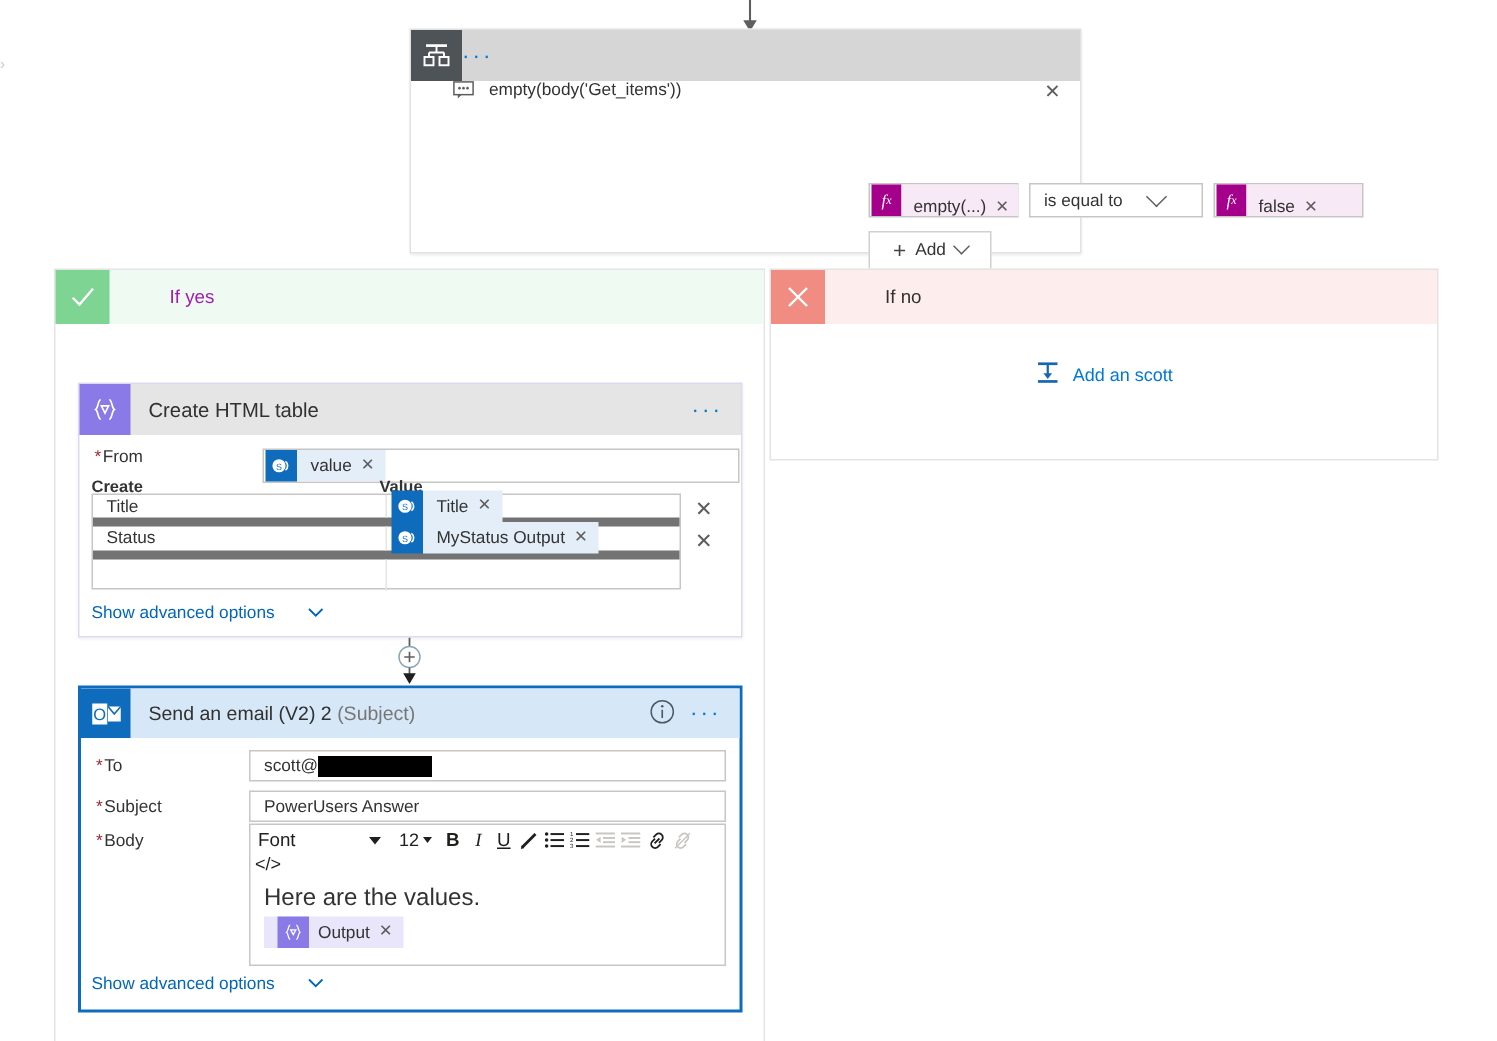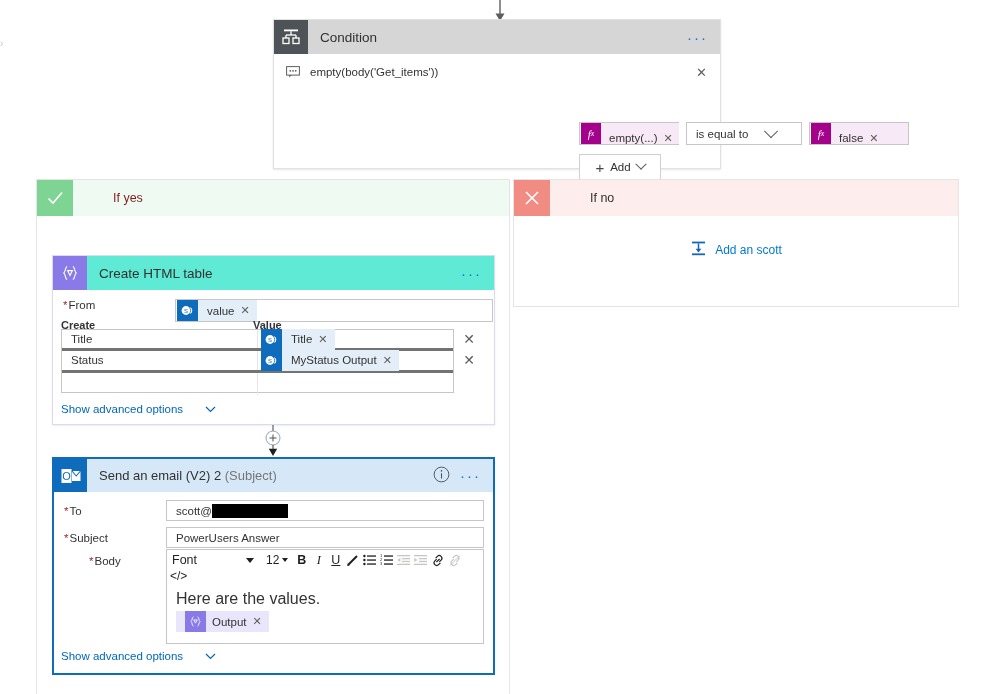--- a/index.html
+++ b/index.html
@@ -52,22 +52,22 @@
   }
   #condition-icon {
     width: 34px; height: 34px; background: #4e5358;
     display: flex; align-items: center; justify-content: center;
     flex: 0 0 34px;
   }
   #condition-title { margin-left: 12px; flex: 1; }
   #condition-menu { margin-right: 12px; }
 
   #condition-expression-row {
-    position: absolute; left: 0; top: 34px; right: 0; height: 36px;
-    display: flex; align-items: center;
+    position: absolute; left: 16px; top: 34px; right: 0; height: 36px;
+    display: flex; 
   }
   #expression-icon { margin-left: 12px; width: 14px; height: 12px; flex: 0 0 14px; }
   #expression-text { margin-left: 10px; font-size: 11.5px; color: #333; flex: 1; }
   #expression-close { margin-right: 13px; }
 
   .x-glyph {
     display: inline-block;
     color: #605e5c;
     font-size: 13px;
     line-height: 1;
@@ -140,21 +140,21 @@
   #yes-header {
     position: absolute; left: 0; top: 0; width: 100%; height: 36px;
     background: #effbf2;
     display: flex; align-items: center;
   }
   #yes-check-box {
     width: 36px; height: 36px; background: #7ed492;
     display: flex; align-items: center; justify-content: center;
     flex: 0 0 36px;
   }
-  #yes-label { margin-left: 40px; font-size: 12.5px; color: #7f1d1d; }
+  #yes-label { margin-left: 40px; font-size: 12.5px; color: #a21caf; }
 
   #no-branch {
     left: 513px; top: 179px; width: 446px; height: 128px;
     border: 1px solid #e4e4e4;
     background: #ffffff;
     box-sizing: border-box;
   }
   #no-header {
     position: absolute; left: 0; top: 0; width: 100%; height: 36px;
     background: #fdeeed;
@@ -177,21 +177,21 @@
   
   #html-table-card {
     left: 52px; top: 255px; width: 443px; height: 170px;
     background: #ffffff;
     border: 1px solid #ddd9f0;
     box-sizing: border-box;
     box-shadow: 0 1px 2px rgba(0,0,0,.07);
   }
   #html-table-header {
     position: absolute; left: 0; top: 0; right: 0; height: 34px;
-    background: #5eead4;
+    background: #e5e5e5;
     display: flex; align-items: center;
   }
   .purple-icon {
     width: 34px; height: 34px; background: #8a7ae8;
     color: #fff;
     display: flex; align-items: center; justify-content: center;
     font-size: 13px;
     flex: 0 0 34px;
   }
   #html-table-title { margin-left: 12px; flex: 1; }
@@ -228,21 +228,21 @@
 
   #kv-grid {
     left: 61px; top: 329px; width: 393px; height: 64px;
     border: 1px solid #c8c6c4;
     box-sizing: border-box;
     background: #fff;
   }
   .kv-row {
     position: relative; height: 21.3px;
     display: flex; align-items: center;
-    border-bottom: 3px solid #737373;
+    border-bottom: 6px solid #737373;
     box-sizing: border-box;
   }
   .kv-row:last-child { border-bottom: none; }
   .kv-key {
     width: 196px; height: 100%;
     border-right: 1px solid #e5e5e5;
     display: flex; align-items: center;
     padding-left: 9px; box-sizing: border-box;
     font-size: 11.5px; color: #333;
   }
@@ -380,21 +380,20 @@
       <svg width="20" height="20" viewBox="0 0 20 20">
         <rect x="3" y="2.5" width="14" height="1.8" fill="#ffffff"></rect>
         <line x1="10" y1="4.3" x2="10" y2="8" stroke="#ffffff" stroke-width="1.3"></line>
         <line x1="5" y1="8" x2="15" y2="8" stroke="#ffffff" stroke-width="1.3"></line>
         <line x1="5" y1="8" x2="5" y2="11" stroke="#ffffff" stroke-width="1.3"></line>
         <line x1="15" y1="8" x2="15" y2="11" stroke="#ffffff" stroke-width="1.3"></line>
         <rect x="2" y="11" width="6" height="5.5" fill="none" stroke="#ffffff" stroke-width="1.3"></rect>
         <rect x="12" y="11" width="6" height="5.5" fill="none" stroke="#ffffff" stroke-width="1.3"></rect>
       </svg>
     </div>
-    <div class="card-title" id="condition-title">Condition</div>
     <div class="ellipsis-btn" id="condition-menu">···</div>
   </div>
 
   <div id="condition-expression-row">
     <div id="expression-icon">
       <svg width="14" height="12" viewBox="0 0 14 12">
         <rect x="0.6" y="0.6" width="12.8" height="8.5" fill="none" stroke="#605e5c" stroke-width="1"></rect>
         <circle cx="4.3" cy="4.8" r="0.9" fill="#605e5c"></circle>
         <circle cx="7" cy="4.8" r="0.9" fill="#605e5c"></circle>
         <circle cx="9.7" cy="4.8" r="0.9" fill="#605e5c"></circle>
@@ -603,21 +602,21 @@
 
   <span class="email-field-label" style="top:46px;"><span class="req-star">*</span><span>To</span></span>
   <div class="email-input" style="top:41px;">
     <span>scott@</span>
       <span id="to-redaction"></span>
   </div>
 
   <span class="email-field-label" style="top:73px;"><span class="req-star">*</span><span>Subject</span></span>
   <div class="email-input" style="top:68px;">PowerUsers Answer</div>
 
-  <span class="email-field-label" style="top:96px;margin-left:25px;"><span class="req-star">*</span><span>Body</span></span>
+  <span class="email-field-label" style="top:96px;"><span class="req-star">*</span><span>Body</span></span>
 
   <div id="body-editor">
     <div id="rte-toolbar">
       <div id="font-select">
         <span>Font</span>
         <span class="tri-down"></span>
       </div>
       <div id="size-select">
         <span>12</span>
         <span class="tri-down sm"></span>

